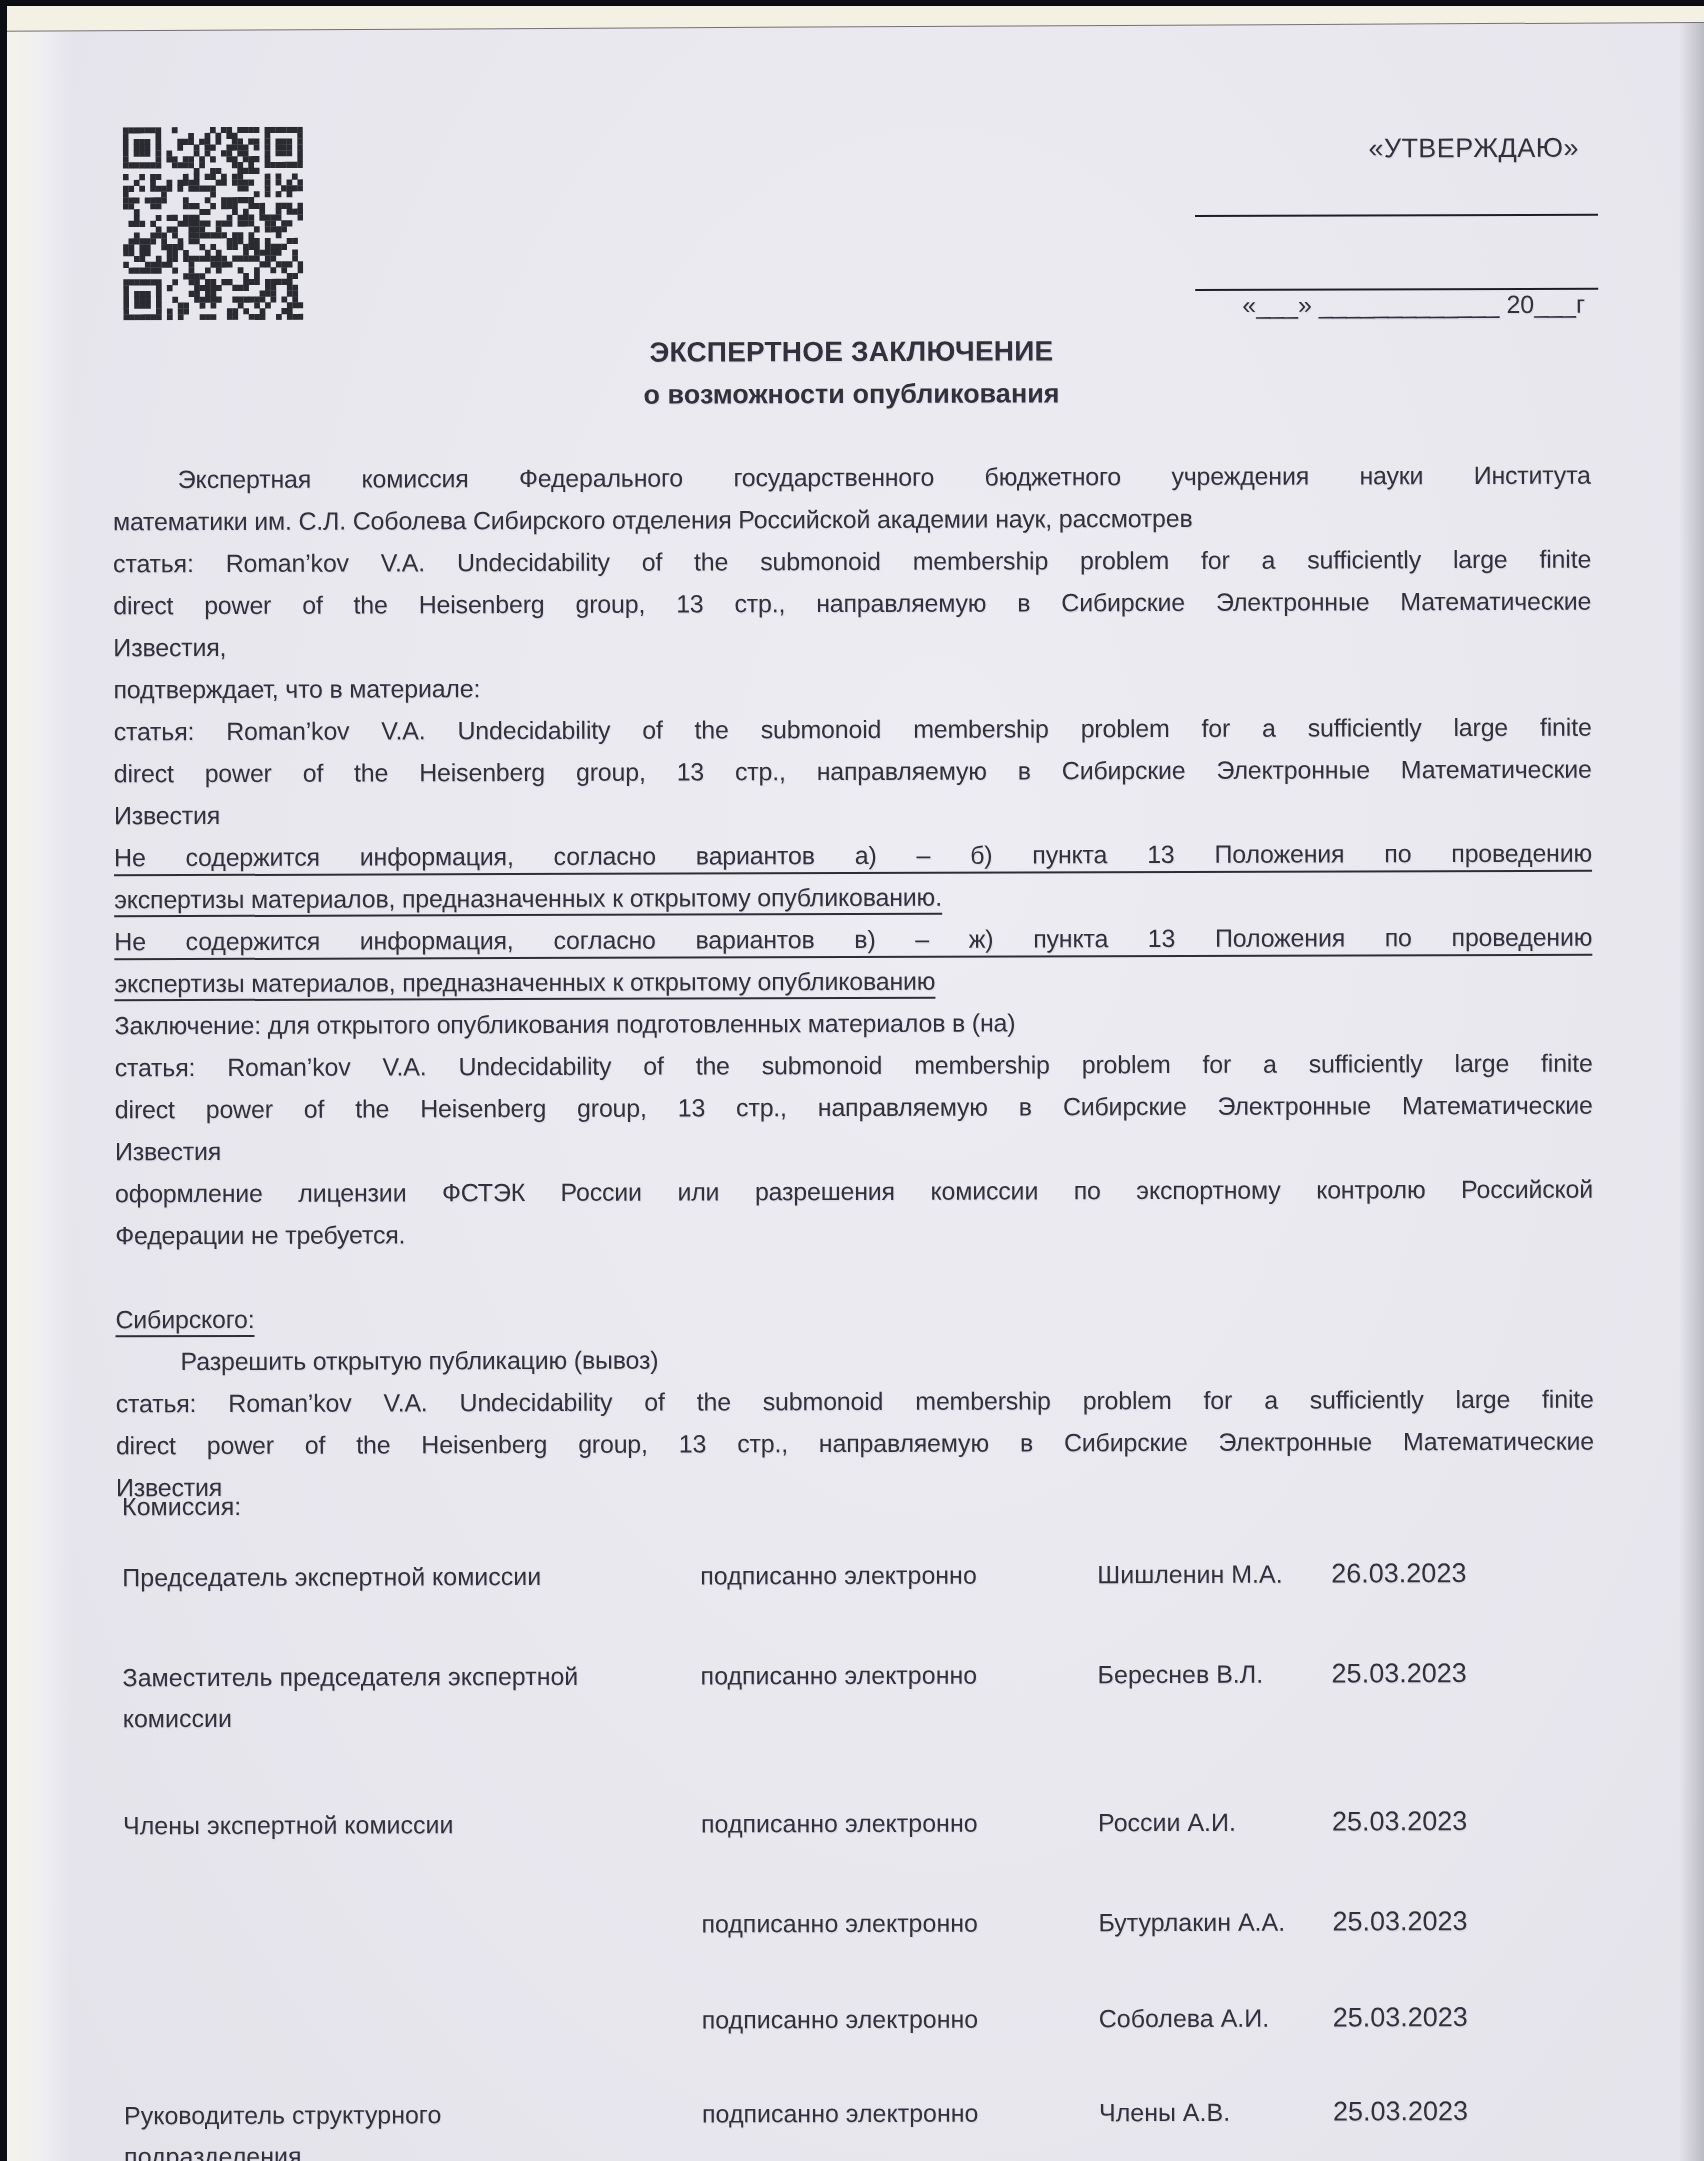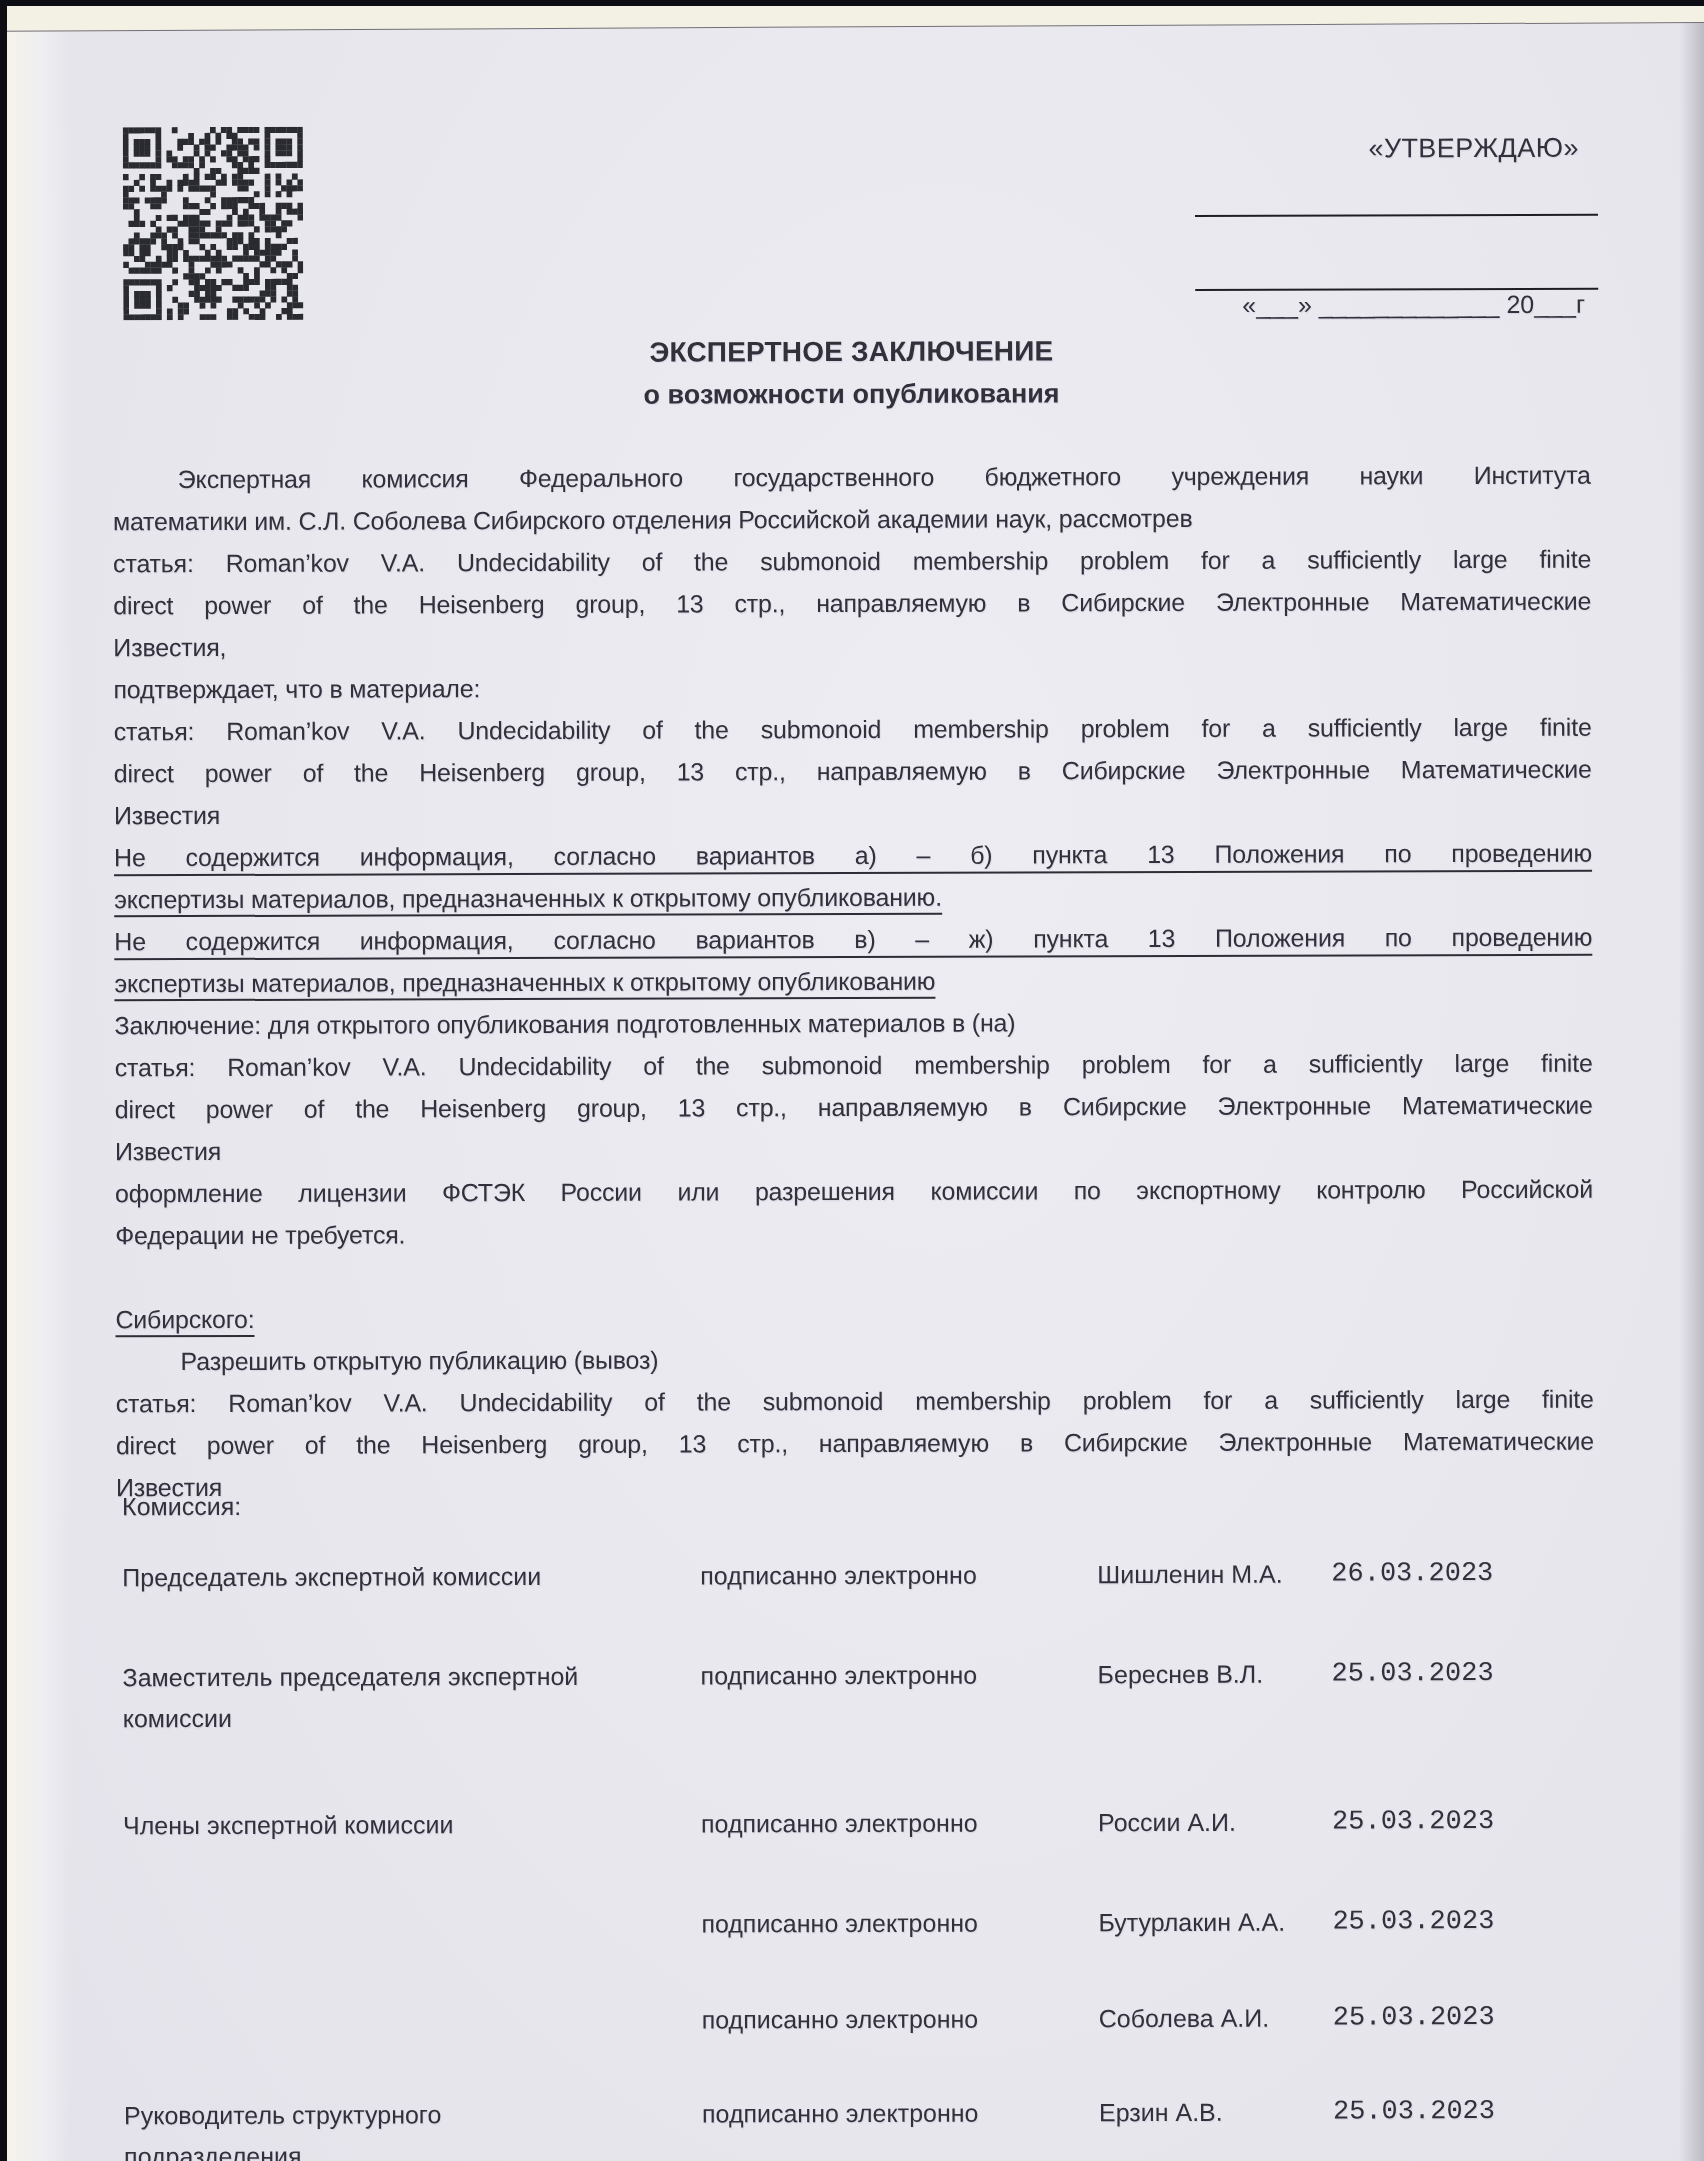--- a/index.html
+++ b/index.html
@@ -42,21 +42,21 @@
   .bline.ufull::after{content:"";position:absolute;left:0;right:0;bottom:2.6px;height:2.2px;background:#2e2c36;}
   .bline .ut{border-bottom:2.2px solid #2e2c36;padding-bottom:1.7px;}
 
   .commission-label{position:absolute;left:121px;top:1490px;font-size:25px;}
   .commission-rows{position:absolute;left:0;top:1555px;width:1705px;}
   .crow{position:absolute;left:0;width:1705px;}
   .ccell{position:absolute;top:0;line-height:41px;}
   .role{left:121px;width:497px;font-size:25px;}
   .sign{left:699px;width:329px;font-size:25px;white-space:nowrap;}
   .name{left:1096px;width:285px;font-size:25px;white-space:nowrap;}
-  .date{left:1330px;width:182px;font-size:27px;white-space:nowrap;font-family:Liberation Mono, monospace;}
+  .date{left:1330px;width:182px;font-size:27px;white-space:nowrap;}
 </style>
 </head>
 <body>
 
 <div class="scan">
 
   <div class="edge-top-band"></div>
   <div class="edge-top-black"></div>
   <div class="edge-left-band"></div>
   <div class="edge-left-black"></div>
@@ -658,20 +658,20 @@
         </div>
         <div class="crow" style="top: 444px;">
           <div class="ccell role"></div>
           <div class="ccell sign">подписанно электронно</div>
           <div class="ccell name">Соболева А.И.</div>
           <div class="ccell date">25.03.2023</div>
         </div>
         <div class="crow" style="top: 538px;">
           <div class="ccell role">Руководитель структурного подразделения</div>
           <div class="ccell sign">подписанно электронно</div>
-          <div class="ccell name">Ерзин А.В.</div>
+          <div class="ccell name">Члены А.В.</div>
           <div class="ccell date">25.03.2023</div>
         </div>
       </div>
 
   </div>
 </div>
 
 
 </body></html>

